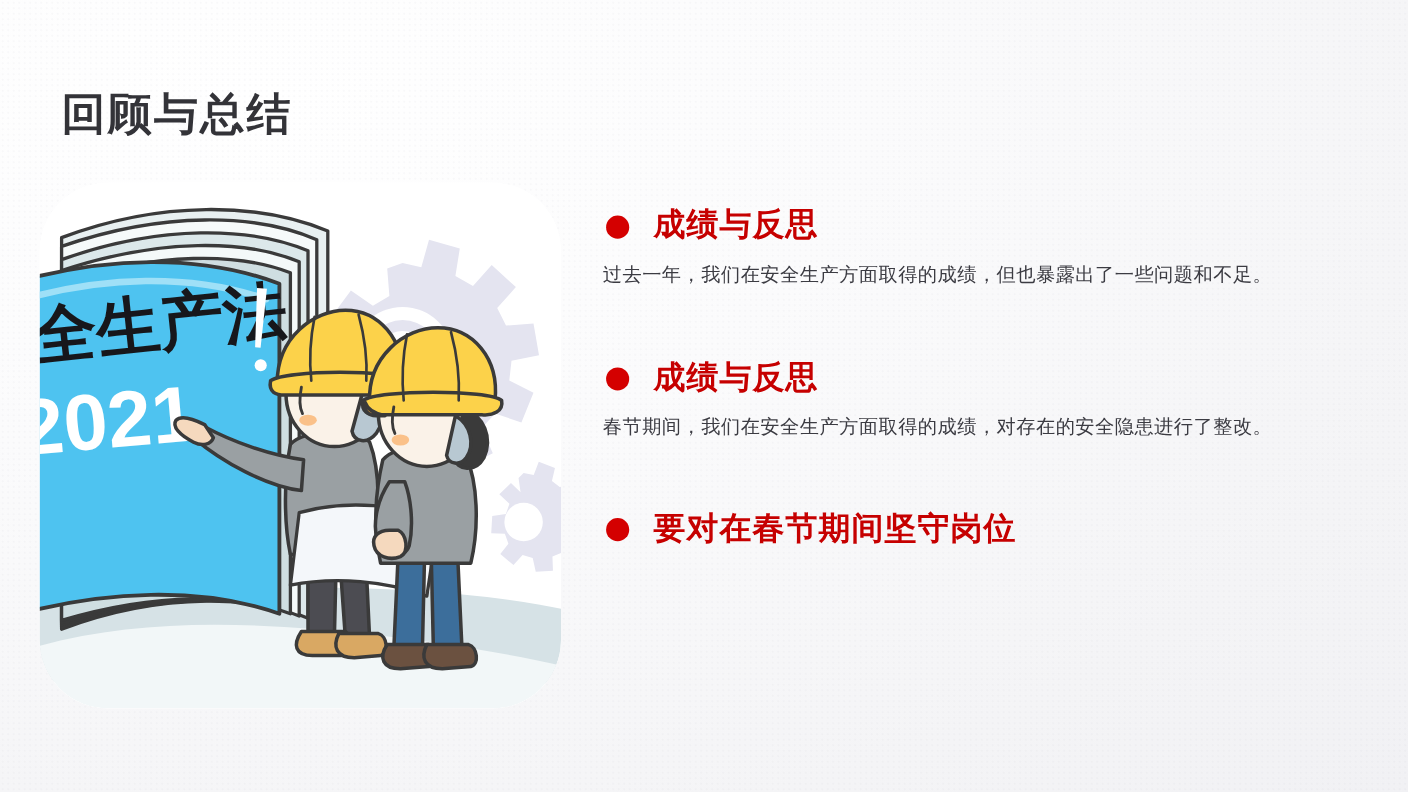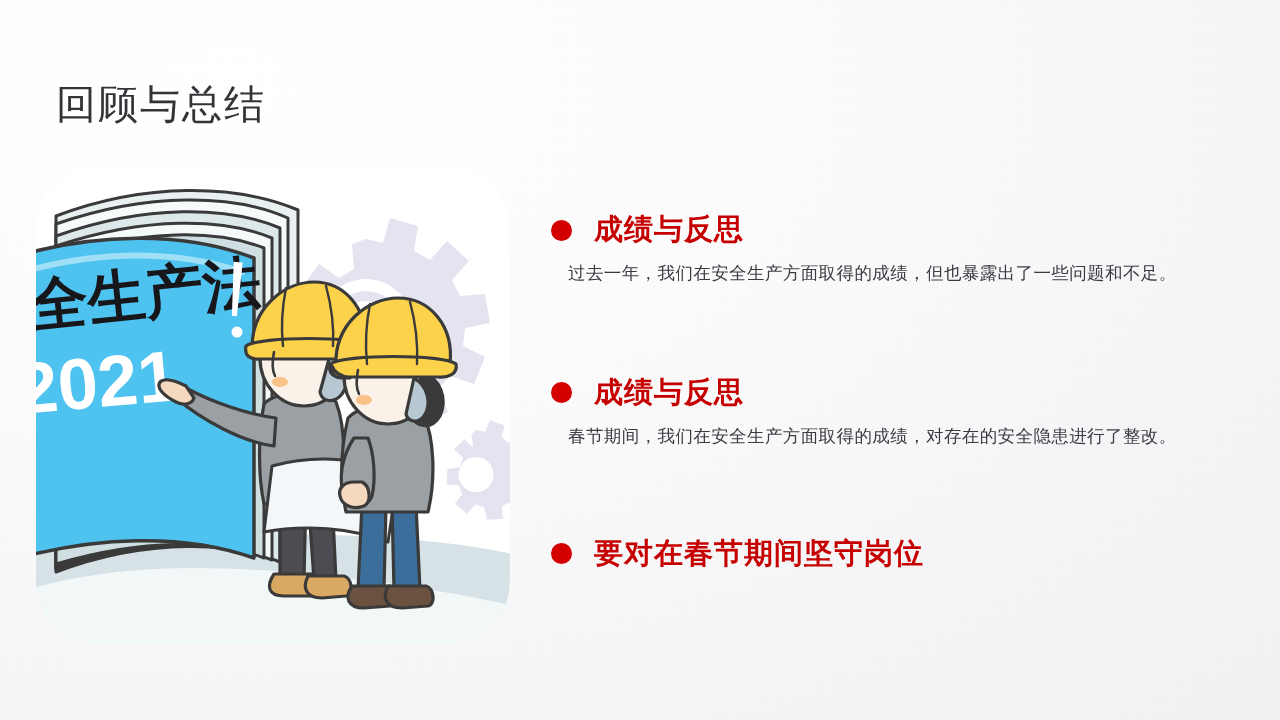--- a/index.html
+++ b/index.html
@@ -34,21 +34,21 @@
     background-size: 5px 5px;
     opacity: 0.9;
   }
 
   
   .page-title {
     position: absolute;
     left: 56px;
     top: 55px;
     font-size: 40px;
-    font-weight: 400;
+    font-weight: 700;
     letter-spacing: 2px;
     color: #333338;
     line-height: 1.1;
     z-index: 6;
     white-space: nowrap;
   }
 
   
   .illustration-card {
     position: absolute;
@@ -71,21 +71,20 @@
     width: 690px;
     z-index: 6;
   }
   .section { position: relative; }
 
   .sec-head {
     display: flex;
     align-items: center;
     height: 40px;
     margin-bottom: 9px;
-    margin-top: 24px;
   }
   .bullet {
     width: 21px;
     height: 21px;
     border-radius: 50%;
     background: #d40000;
     flex: 0 0 auto;
     margin-right: 22px;
     margin-left: 3px;
   }
@@ -96,21 +95,20 @@
     letter-spacing: 1px;
     line-height: 1.15;
     white-space: nowrap;
   }
   .sec-body {
     font-size: 17.5px;
     color: #3b3b42;
     line-height: 1.65;
     letter-spacing: 0.4px;
     white-space: nowrap;
-    margin-left: 20px;
   }
   .spacer-1 { height: 61px; }
   .spacer-2 { height: 59px; }
 </style>
 </head>
 <body>
 
 <div class="slide">
 
   <h1 class="page-title">回顾与总结</h1>

